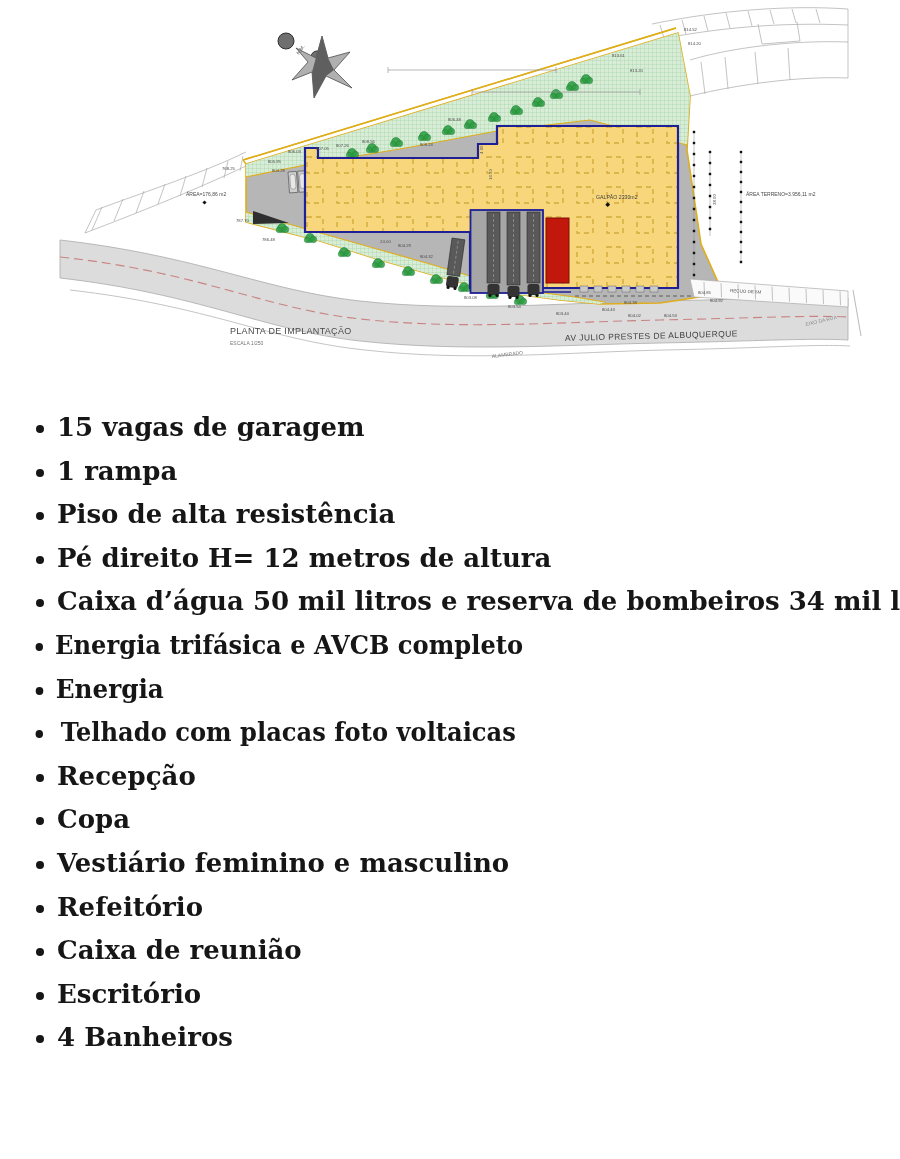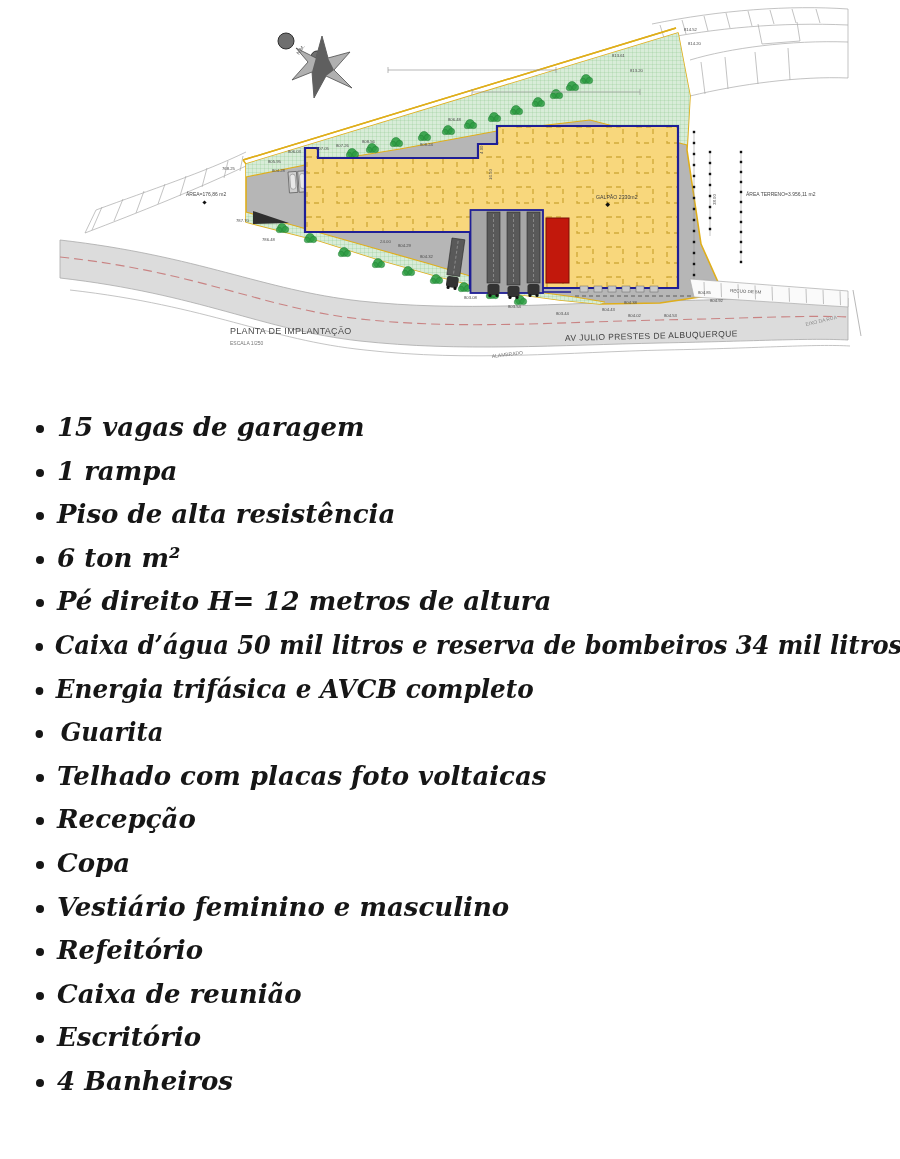--- a/index.html
+++ b/index.html
@@ -3,21 +3,21 @@
 <meta charset="utf-8">
 <style>
   html,body{margin:0;padding:0;background:#fff;}
   body{width:900px;height:1159px;overflow:hidden;font-family:"Liberation Sans",sans-serif;}
   .plan-wrap{width:900px;height:400px;position:relative;background:#fff;}
   svg text{font-family:"Liberation Sans",sans-serif;}
   .elev{font-size:4.2px;fill:#4a4a4a;}
   .tiny{font-size:5px;fill:#4a4a4a;}
   .dim{font-size:4.4px;fill:#555;}
   .features{padding:6px 0 0 30px;}
-  .features ul{list-style:none;margin:0;padding:0;font-style:italic;}
+  .features ul{list-style:none;margin:0;padding:0;}
   .features li{position:relative;padding-left:27px;white-space:nowrap;
      font-family:"DejaVu Serif","Liberation Serif",serif;font-weight:700;
      font-size:26px;line-height:43.6px;color:#161616;transform-origin:0 50%;}
   .features li::before{content:"";position:absolute;left:6px;top:19px;width:8px;height:8px;
      border-radius:50%;background:#161616;}
   .features li:nth-child(6){transform:scaleX(.93);}
   .features li:nth-child(7){transform:scaleX(.95);}
   .features li:nth-child(8){transform:scaleX(.93);padding-left:33px;}
 </style>
 </head>
@@ -357,25 +357,24 @@
         <text x="710" y="302" class="elev">804.92</text>
       </g>
 </svg>
 </div>
 
 <div class="features">
   <ul>
     <li>15 vagas de garagem</li>
     <li>1 rampa</li>
     <li>Piso de alta resistência</li>
-    <li>6 ton m²</li>
     <li>Pé direito H= 12 metros de altura</li>
     <li>Caixa d’água 50 mil litros e reserva de bombeiros 34 mil litros</li>
     <li>Energia trifásica e AVCB completo</li>
-    <li>Guarita</li>
+    <li>Energia</li>
     <li>Telhado com placas foto voltaicas</li>
     <li>Recepção</li>
     <li>Copa</li>
     <li>Vestiário feminino e masculino</li>
     <li>Refeitório</li>
     <li>Caixa de reunião</li>
     <li>Escritório</li>
     <li>4 Banheiros</li>
   </ul>
 </div>

